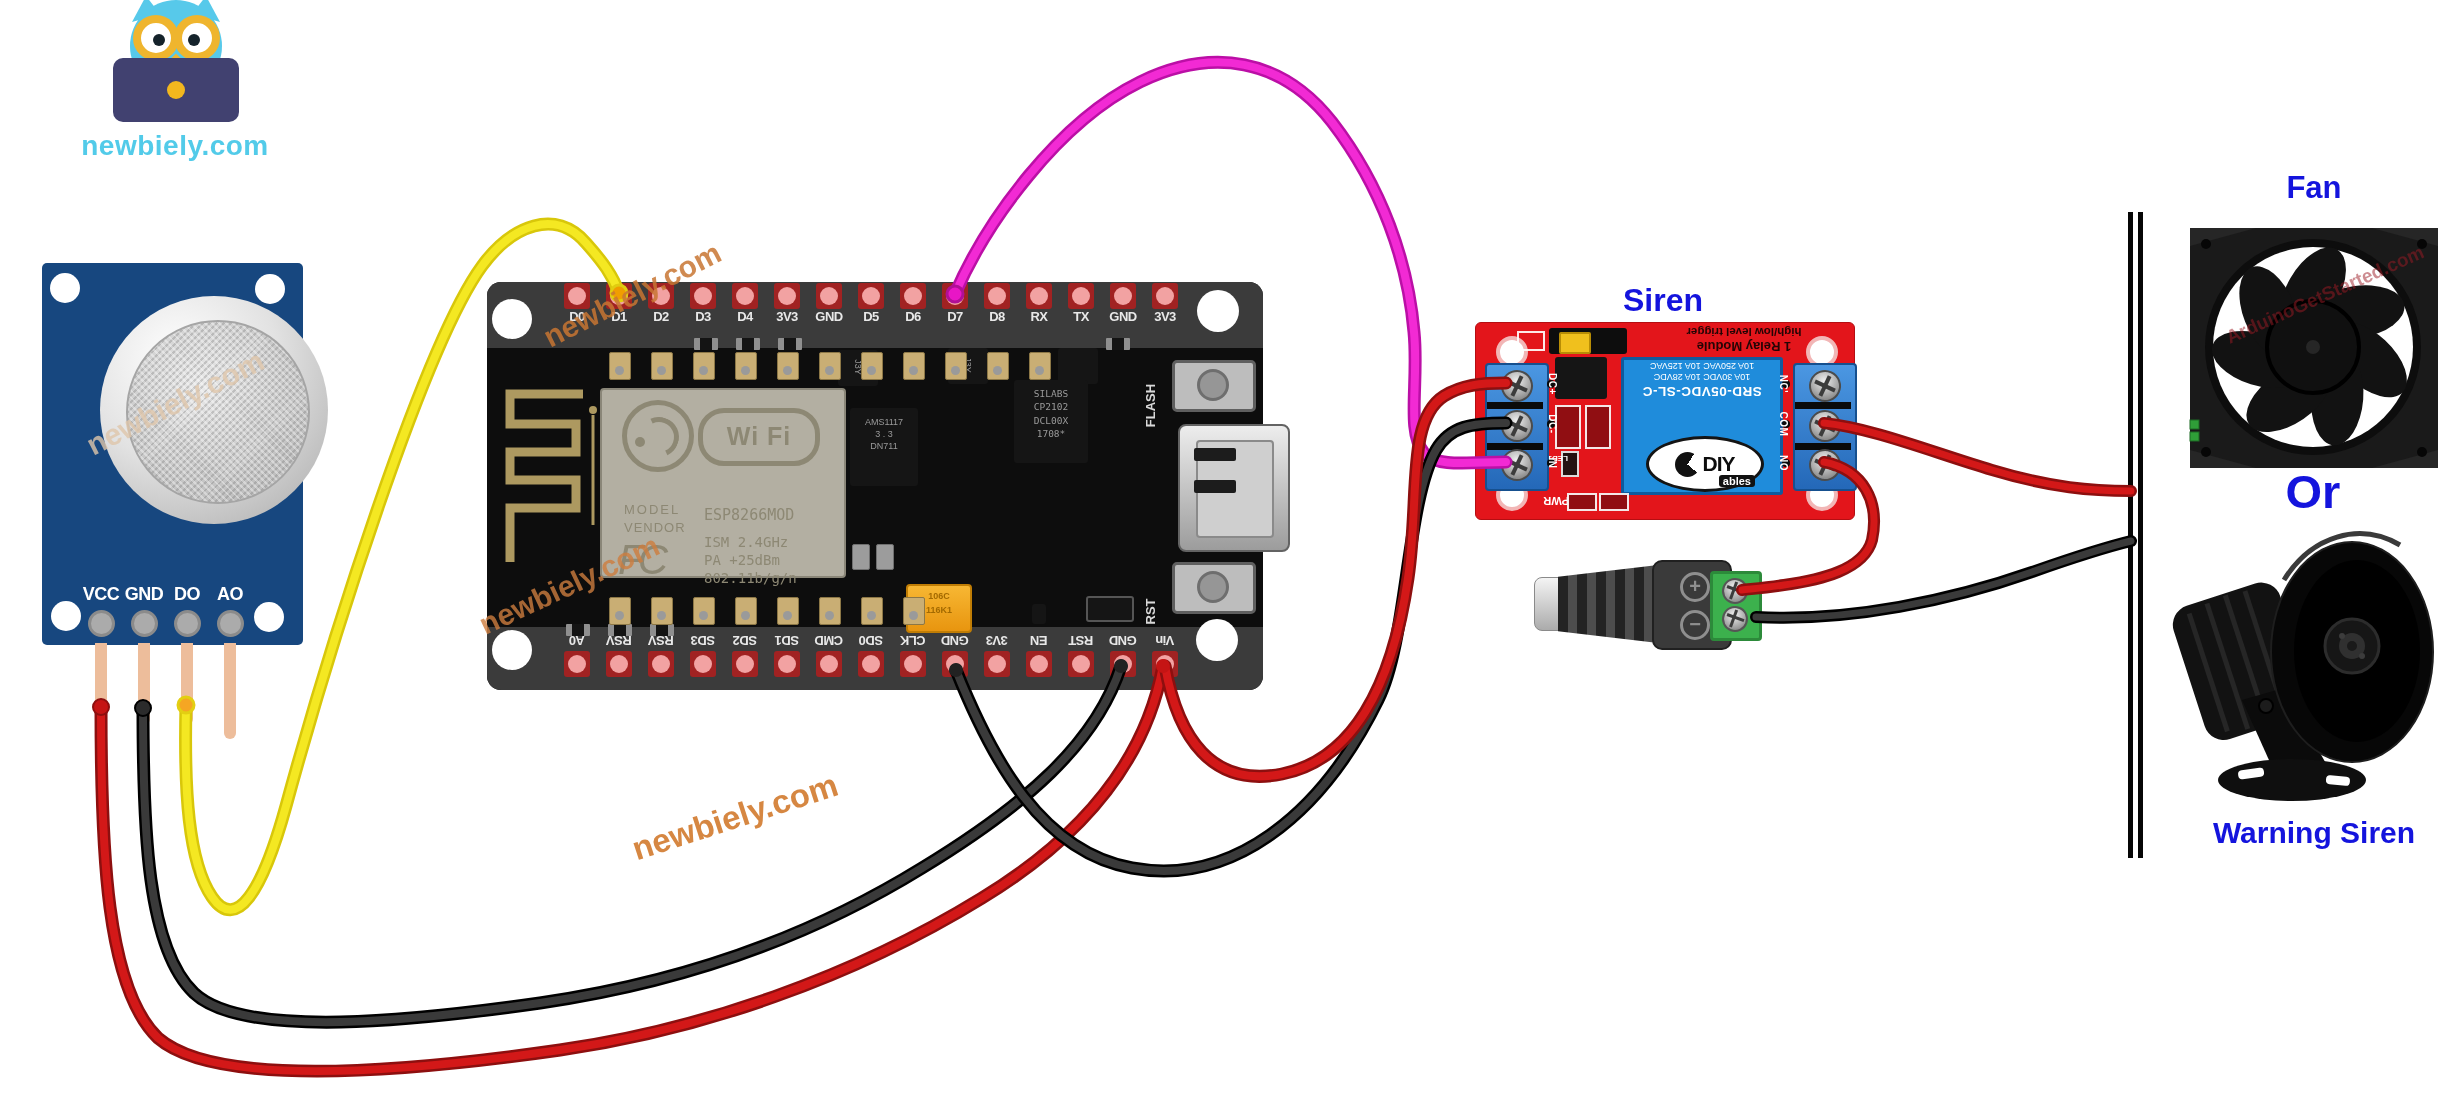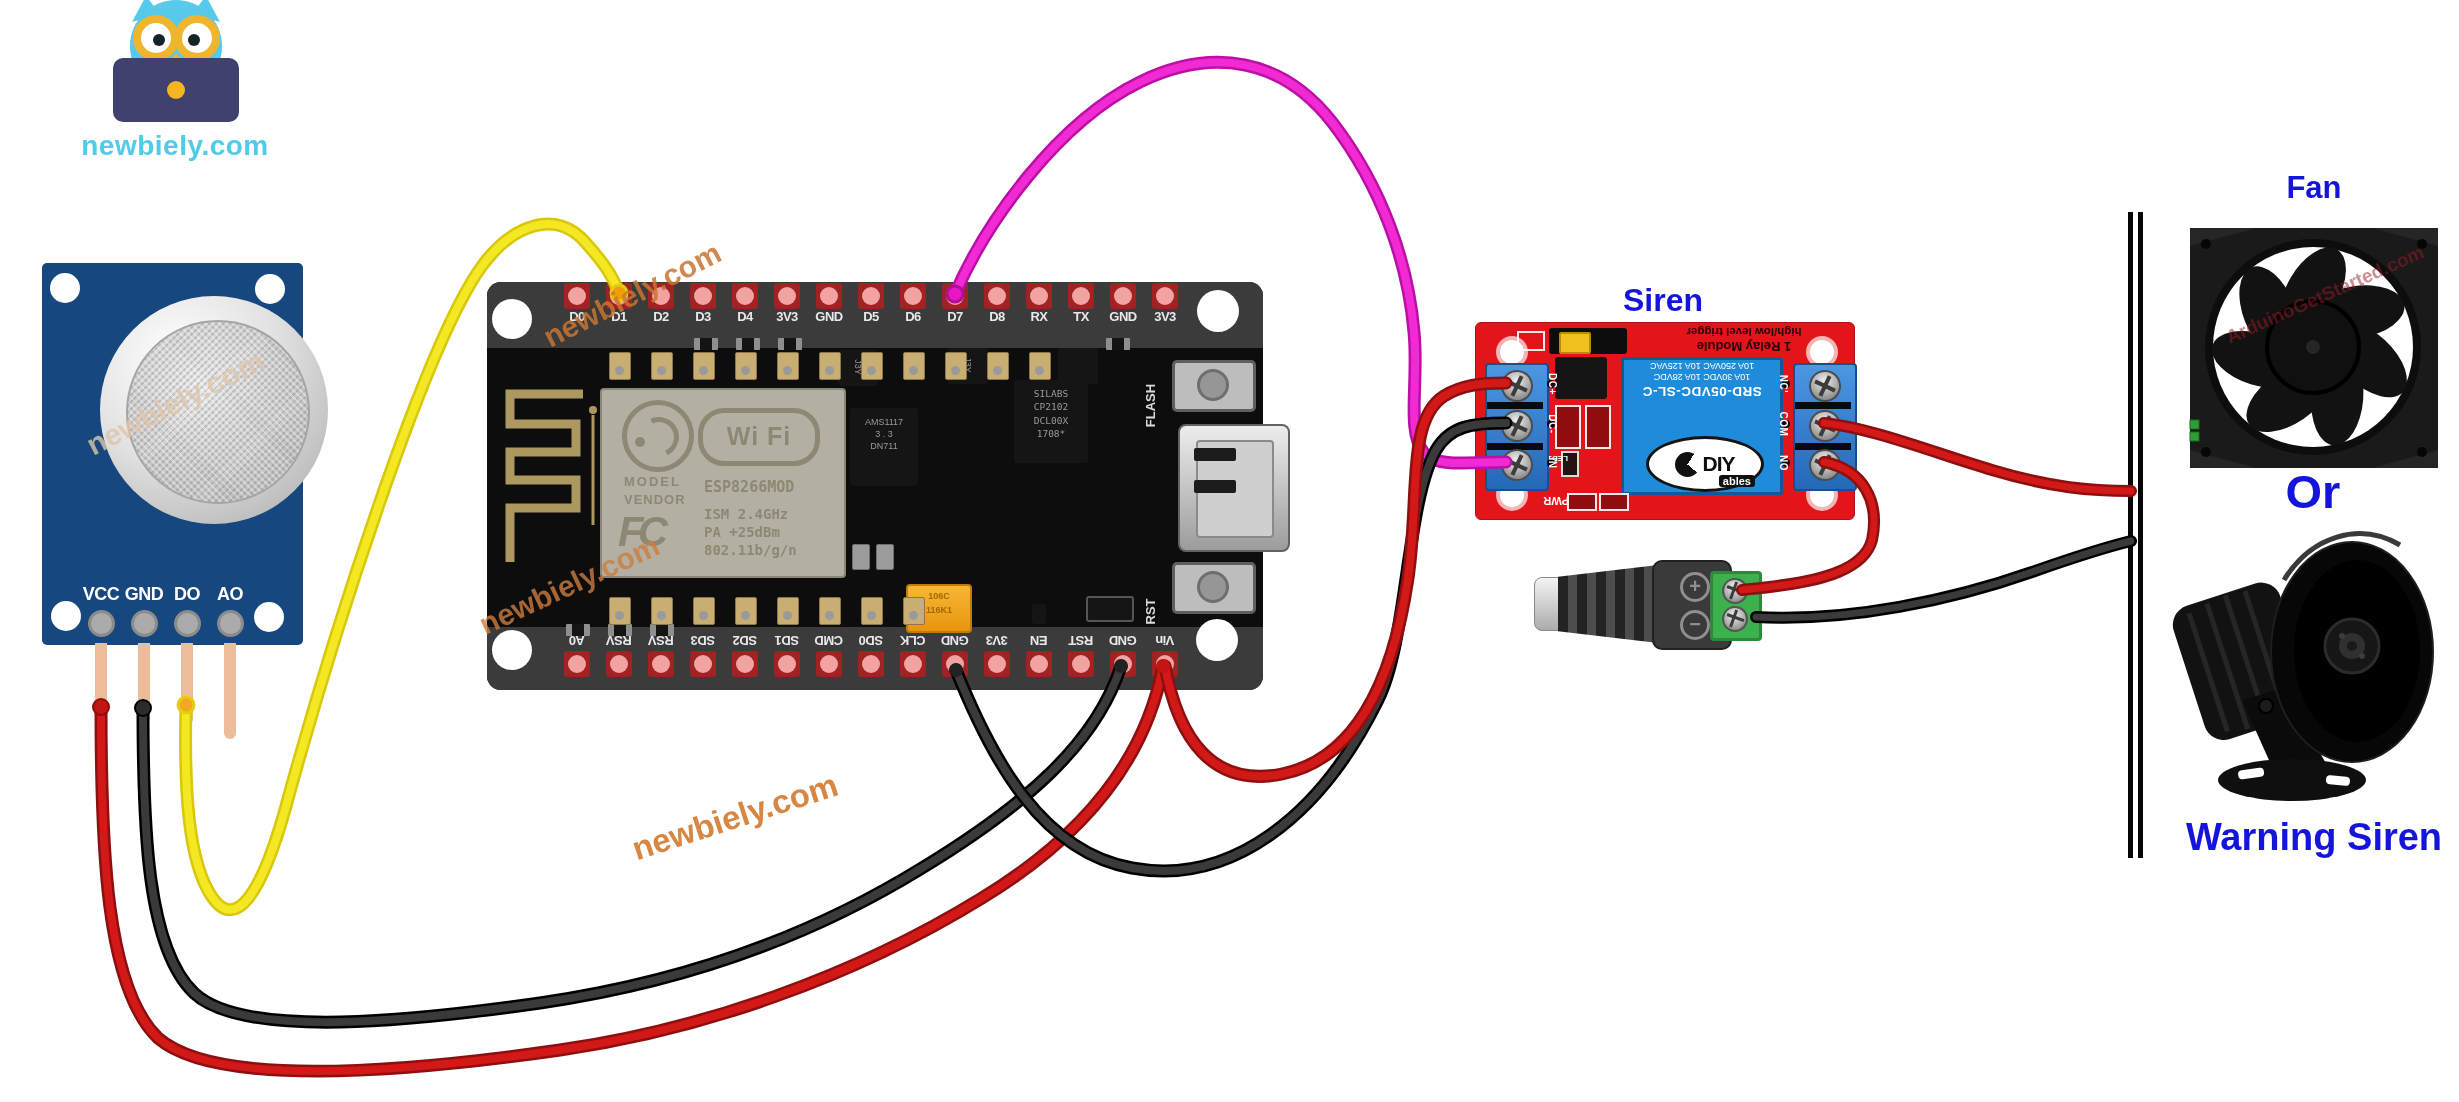--- a/index.html
+++ b/index.html
@@ -29,21 +29,21 @@
   #nstrip-bot{top:345px;height:63px;border-radius:0 0 14px 14px;}
   .pcell{position:absolute;top:283px;width:42px;text-align:center;}
   .bcell{position:absolute;top:633px;width:42px;text-align:center;}
   .phole{width:26px;height:26px;margin:0 auto;background:#a12222;border-radius:3px;position:relative;}
   .phole:after{content:"";position:absolute;left:4px;top:4px;width:18px;height:18px;border-radius:50%;background:#f2a2a2;}
   .plabel{display:block;color:#e8e8e8;font-size:13px;font-weight:bold;letter-spacing:-.5px;}
   .bcell .plabel{transform:rotate(180deg);margin:0 0 3px;}
   .tab{position:absolute;width:20px;height:26px;background:#c9ae74;border:1px solid #8c7746;border-radius:2px;}
   .tab:after{content:"";position:absolute;left:5px;top:13px;width:9px;height:9px;border-radius:50%;background:#9a9a9a;}
   #esp-shield{position:absolute;left:113px;top:106px;width:242px;height:186px;background:#b3afa2;border:2px solid #8a8678;border-radius:4px;color:#8d8874;}
-  .shield-t{position:absolute;font-weight:bold;}
+  .shield-t{position:absolute;font-weight:normal;margin-top:28px;}
   #wifi-oval{position:absolute;left:96px;top:18px;width:112px;height:48px;border:5px solid #8d8874;border-radius:26px;
              text-align:center;font-size:25px;font-weight:bold;line-height:46px;letter-spacing:1px;}
   #esp-swirl{position:absolute;left:20px;top:10px;width:62px;height:62px;border:5px solid #8d8874;border-radius:50%;}
   #esp-swirl:before{content:"";position:absolute;left:12px;top:12px;width:30px;height:30px;border:5px solid #8d8874;border-radius:50%;border-left-color:transparent;border-bottom-color:transparent;transform:rotate(20deg);}
   #esp-swirl:after{content:"";position:absolute;left:8px;top:32px;width:10px;height:10px;border-radius:50%;background:#8d8874;}
   .mono{font-family:"DejaVu Sans Mono",monospace;}
   .chip{position:absolute;background:#151515;border-radius:3px;color:#9a9a9a;text-align:center;}
   .btn{position:absolute;width:78px;height:46px;background:#bdbdbd;border:3px solid #5f5f5f;border-radius:5px;}
   .btn:after{content:"";position:absolute;left:22px;top:6px;width:26px;height:26px;border-radius:50%;background:#969696;border:3px solid #6e6e6e;}
   .btnlbl{position:absolute;color:#d8d8d8;font-size:13px;font-weight:bold;transform:rotate(-90deg);width:60px;text-align:center;}
@@ -100,21 +100,21 @@
     <circle cx="98" cy="40" r="6" fill="#15232b"></circle>
     <rect x="74" y="56" width="12" height="12" transform="rotate(45 80 62)" fill="#efb52e"></rect>
     <rect x="17" y="58" width="126" height="64" rx="10" fill="#414170"></rect>
     <circle cx="80" cy="90" r="9" fill="#f2b71e"></circle>
   </svg>
   <div class="abs" style="left:40px;top:130px;width:270px;text-align:center;color:#52cbe9;font-size:28px;font-weight:bold;letter-spacing:.5px">newbiely.com</div>
 
   <div class="blabel" style="left:1573px;top:282px;width:180px;font-size:32px">Siren</div>
   <div class="blabel" style="left:2234px;top:170px;width:160px;font-size:31px">Fan</div>
   <div class="blabel" style="left:2233px;top:464px;width:160px;font-size:47px">Or</div>
-  <div class="blabel" style="left:2184px;top:816px;width:260px;font-size:38px">Warning Siren</div>
+  <div class="blabel" style="left:2184px;top:816px;width:260px;font-size:30px">Warning Siren</div>
 
   <div id="mq2-board">
     <div class="whole" style="left:8px;top:10px;width:30px;height:30px"></div>
     <div class="whole" style="left:213px;top:11px;width:30px;height:30px"></div>
     <div id="mq2-ring">
       <div id="mq2-mesh"></div>
     </div>
     <div class="whole" style="left:9px;top:338px;width:30px;height:30px"></div>
     <div class="whole" style="left:212px;top:339px;width:30px;height:30px"></div>
   </div>

